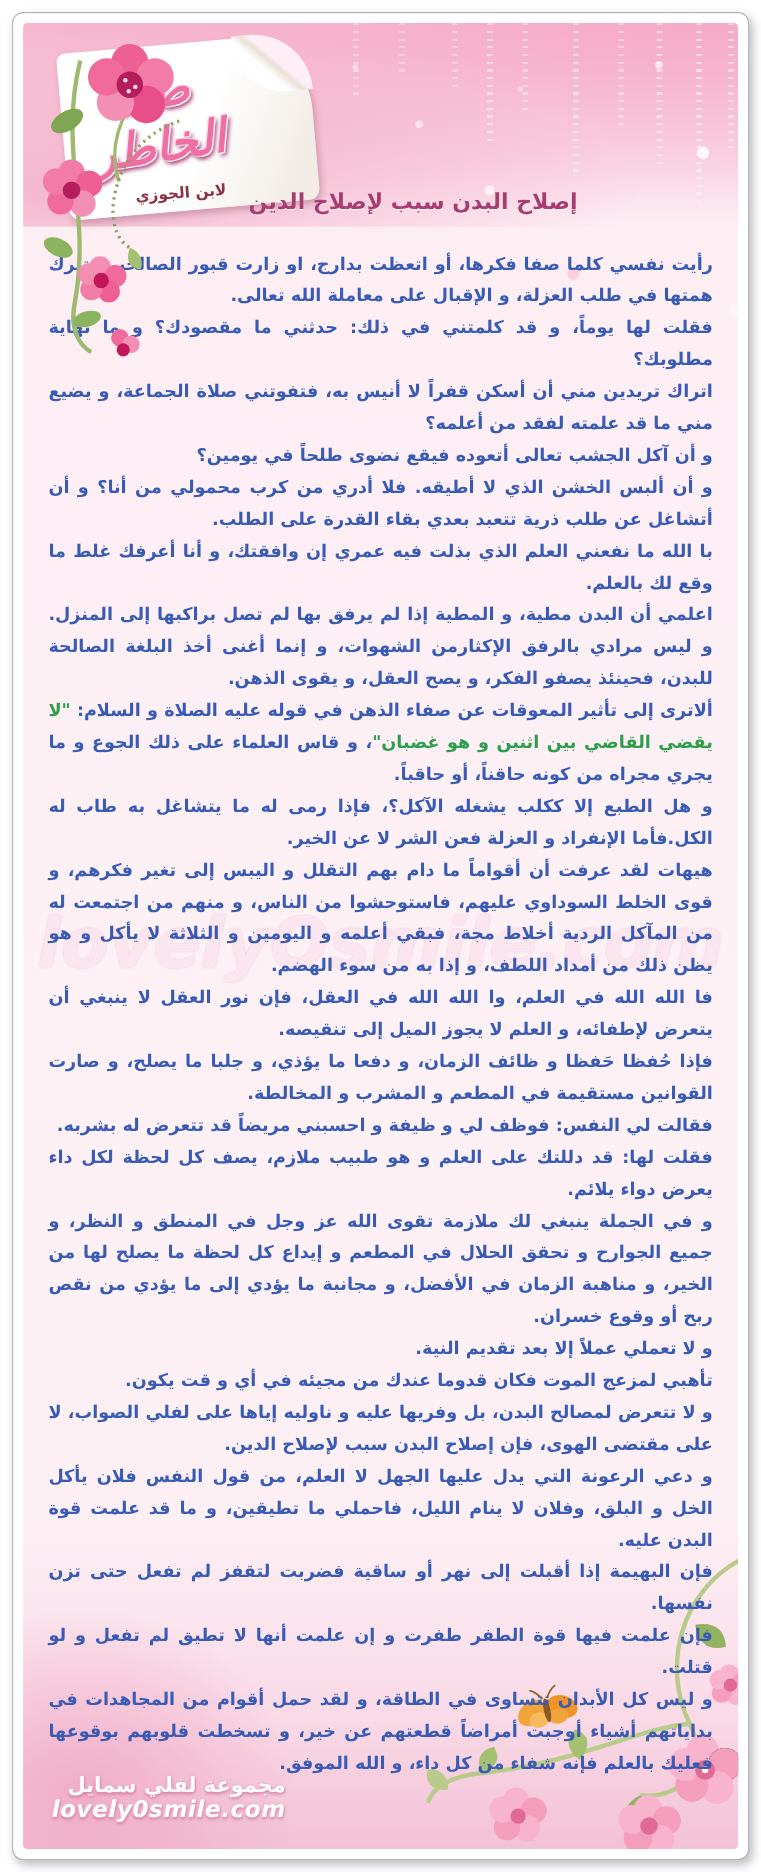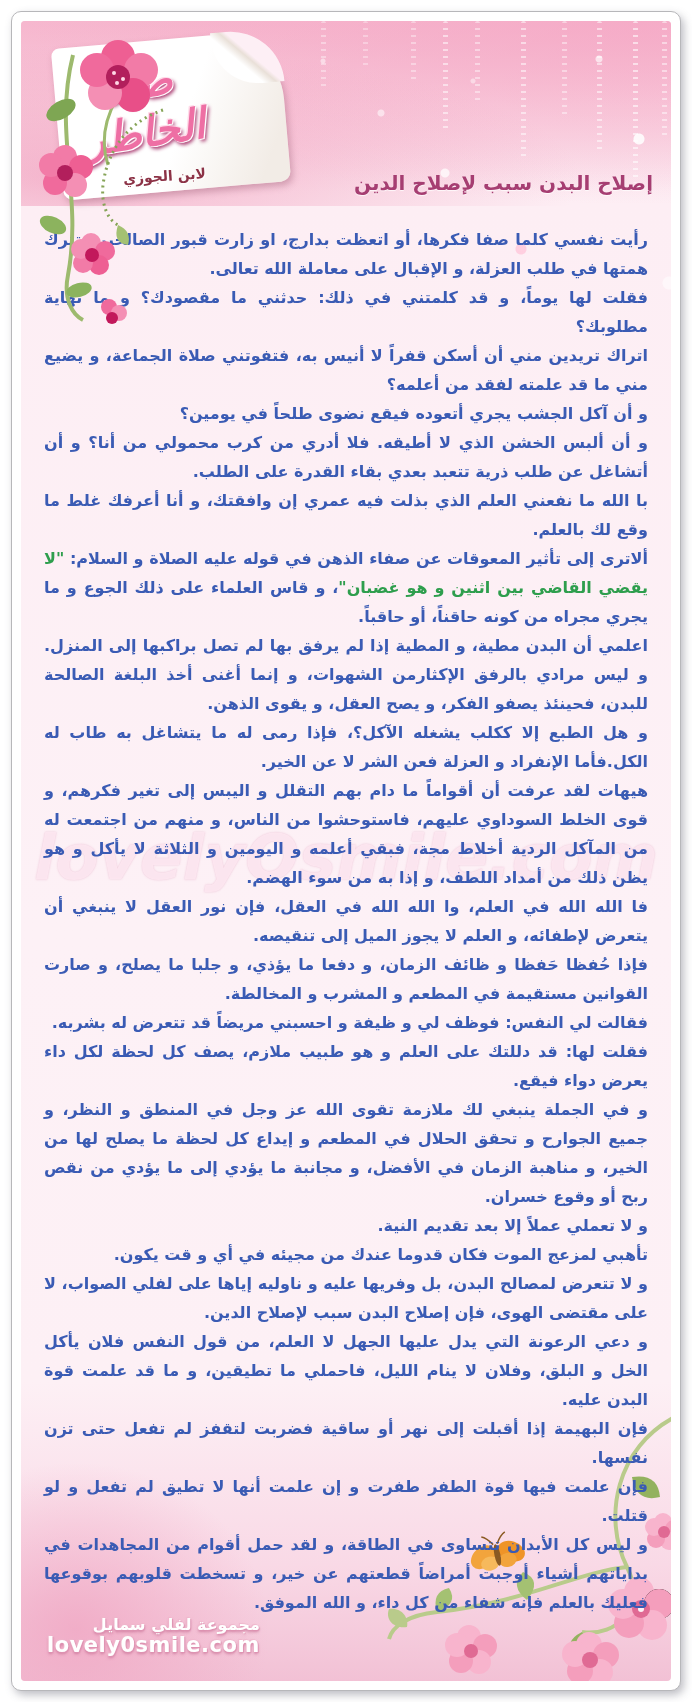--- a/index.html
+++ b/index.html
@@ -62,21 +62,21 @@
   }
   .logo-subtitle{
     position:absolute;left:102px;top:147px;z-index:4;
     transform:rotate(-4deg);
     direction:rtl;
     font-size:14px;font-weight:bold;color:#8c3246;
     text-shadow:1px 1px 1px #ffffff;
   }
   .page-title{
     position:absolute;top:150px;left:205px;right:18px;z-index:4;margin:0;
-    direction:rtl;text-align:right;
+    direction:rtl;text-align:left;
     font-size:20px;font-weight:bold;color:#a63e72;
     text-shadow:0 1px 1px rgba(255,255,255,.8);
   }
   .article{
     position:absolute;top:204px;left:23px;right:23px;z-index:2;
     direction:rtl;text-align:justify;
     color:#3a5bb4;font-size:16px;font-weight:bold;line-height:29px;
   }
   .article p{margin:0;}
   .article .quote{color:#2e9e4d;}
@@ -91,25 +91,25 @@
     position:absolute;left:-50px;bottom:-40px;width:300px;height:260px;z-index:1;
     background:radial-gradient(ellipse at 35% 65%, rgba(240,168,196,.85), rgba(240,168,196,0) 70%);
   }
   .deco{position:absolute;pointer-events:none;}
   .deco.top-left{left:-8px;top:-6px;z-index:3;}
   .deco.bottom-right{right:-6px;bottom:-6px;z-index:1;}
   .footer{
     position:absolute;left:26px;bottom:24px;z-index:5;line-height:1.1;
   }
   .footer .group{
-    direction:rtl;font-size:16px;font-weight:bold;color:#ffffff;
+    direction:rtl;font-size:19px;font-weight:bold;color:#ffffff;
     text-shadow:1px 1px 1px #dE93b2,-1px -1px 1px #eFb7cc,0 2px 3px rgba(190,95,135,.65);
   }
   .footer .site{
-    font-size:21px;font-weight:bold;color:#ffffff;letter-spacing:.5px;
+    font-size:21px;font-weight:bold;font-style:italic;color:#ffffff;letter-spacing:.5px;
     text-shadow:1px 1px 1px #dE93b2,-1px -1px 1px #eFb7cc,0 2px 3px rgba(190,95,135,.65);
   }
 </style>
 </head>
 <body>
 
 <div class="card">
   <div class="inner">
 
     <div class="header-zone"></div>
@@ -175,31 +175,31 @@
     </svg>
 
     <h1 class="page-title">إصلاح البدن سبب لإصلاح الدين</h1>
 
     <div class="watermark">lovelyOsmile.com</div>
 
     <div class="article">
         <p><span>رأيت نفسي كلما صفا فكرها، أو اتعظت بدارج، او زارت قبور الصالحين، تترك همتها في طلب العزلة، و الإقبال على معاملة الله تعالى.</span></p>
         <p><span>فقلت لها يوماً، و قد كلمتني في ذلك: حدثني ما مقصودك؟ و ما نهاية مطلوبك؟</span></p>
         <p><span>اتراك تريدين مني أن أسكن قفراً لا أنيس به، فتفوتني صلاة الجماعة، و يضيع مني ما قد علمته لفقد من أعلمه؟</span></p>
-        <p><span>و أن آكل الجشب يجري أتعوده فيقع نضوى طلحاً في يومين؟</span></p>
+        <p><span>و أن آكل الجشب تعالى أتعوده فيقع نضوى طلحاً في يومين؟</span></p>
         <p><span>و أن ألبس الخشن الذي لا أطيقه. فلا أدري من كرب محمولي من أنا؟ و أن أتشاغل عن طلب ذرية تتعبد بعدي بقاء القدرة على الطلب.</span></p>
         <p><span>با الله ما نفعني العلم الذي بذلت فيه عمري إن وافقتك، و أنا أعرفك غلط ما وقع لك بالعلم.</span></p>
+        <p><span>اعلمي أن البدن مطية، و المطية إذا لم يرفق بها لم تصل براكبها إلى المنزل. و ليس مرادي بالرفق الإكثارمن الشهوات، و إنما أغنى أخذ البلغة الصالحة للبدن، فحينئذ يصفو الفكر، و يصح العقل، و يقوى الذهن.</span></p>
         <p><span>ألاترى إلى تأثير المعوقات عن صفاء الذهن في قوله عليه الصلاة و السلام: </span><span class="quote">"لا يقضي القاضي بين اثنين و هو غضبان"</span><span>، و قاس العلماء على ذلك الجوع و ما يجري مجراه من كونه حاقناً، أو حاقباً.</span></p>
-        <p><span>اعلمي أن البدن مطية، و المطية إذا لم يرفق بها لم تصل براكبها إلى المنزل. و ليس مرادي بالرفق الإكثارمن الشهوات، و إنما أغنى أخذ البلغة الصالحة للبدن، فحينئذ يصفو الفكر، و يصح العقل، و يقوى الذهن.</span></p>
         <p><span>و هل الطبع إلا ككلب يشغله الآكل؟، فإذا رمى له ما يتشاغل به طاب له الكل.فأما الإنفراد و العزلة فعن الشر لا عن الخير.</span></p>
         <p><span>هيهات لقد عرفت أن أقواماً ما دام بهم التقلل و اليبس إلى تغير فكرهم، و قوى الخلط السوداوي عليهم، فاستوحشوا من الناس، و منهم من اجتمعت له من المآكل الردية أخلاط مجة، فبقي أعلمه و اليومين و الثلاثة لا يأكل و هو يظن ذلك من أمداد اللطف، و إذا به من سوء الهضم.</span></p>
         <p><span>فا الله الله في العلم، وا الله الله في العقل، فإن نور العقل لا ينبغي أن يتعرض لإطفائه، و العلم لا يجوز الميل إلى تنقيصه.</span></p>
         <p><span>فإذا حُفظا حَفظا و ظائف الزمان، و دفعا ما يؤذي، و جلبا ما يصلح، و صارت القوانين مستقيمة في المطعم و المشرب و المخالطة.</span></p>
         <p><span>فقالت لي النفس: فوظف لي و ظيفة و احسبني مريضاً قد تتعرض له بشربه.</span></p>
-        <p><span>فقلت لها: قد دللتك على العلم و هو طبيب ملازم، يصف كل لحظة لكل داء يعرض دواء فيقع.</span></p>
+        <p><span>فقلت لها: قد دللتك على العلم و هو طبيب ملازم، يصف كل لحظة لكل داء يعرض دواء يلائم.</span></p>
         <p><span>و في الجملة ينبغي لك ملازمة تقوى الله عز وجل في المنطق و النظر، و جميع الجوارح و تحقق الحلال في المطعم و إيداع كل لحظة ما يصلح لها من الخير، و مناهبة الزمان في الأفضل، و مجانبة ما يؤدي إلى ما يؤدي من نقص ربح أو وقوع خسران.</span></p>
         <p><span>و لا تعملي عملاً إلا بعد تقديم النية.</span></p>
         <p><span>تأهبي لمزعج الموت فكان قدوما عندك من مجيئه في أي و قت يكون.</span></p>
         <p><span>و لا تتعرض لمصالح البدن، بل وفريها عليه و ناوليه إياها على لفلي الصواب، لا على مقتضى الهوى، فإن إصلاح البدن سبب لإصلاح الدين.</span></p>
         <p><span>و دعي الرعونة التي يدل عليها الجهل لا العلم، من قول النفس فلان يأكل الخل و البلق، وفلان لا ينام الليل، فاحملي ما تطيقين، و ما قد علمت قوة البدن عليه.</span></p>
         <p><span>فإن البهيمة إذا أقبلت إلى نهر أو ساقية فضربت لتقفز لم تفعل حتى تزن نفسها.</span></p>
         <p><span>فإن علمت فيها قوة الطفر طفرت و إن علمت أنها لا تطيق لم تفعل و لو قتلت.</span></p>
         <p><span>و ليس كل الأبدان تتساوى في الطاقة، و لقد حمل أقوام من المجاهدات في بداياتهم أشياء أوجبت أمراضاً قطعتهم عن خير، و تسخطت قلوبهم بوقوعها فعليك بالعلم فإنه شفاء من كل داء، و الله الموفق.</span></p>
       </div>
 

